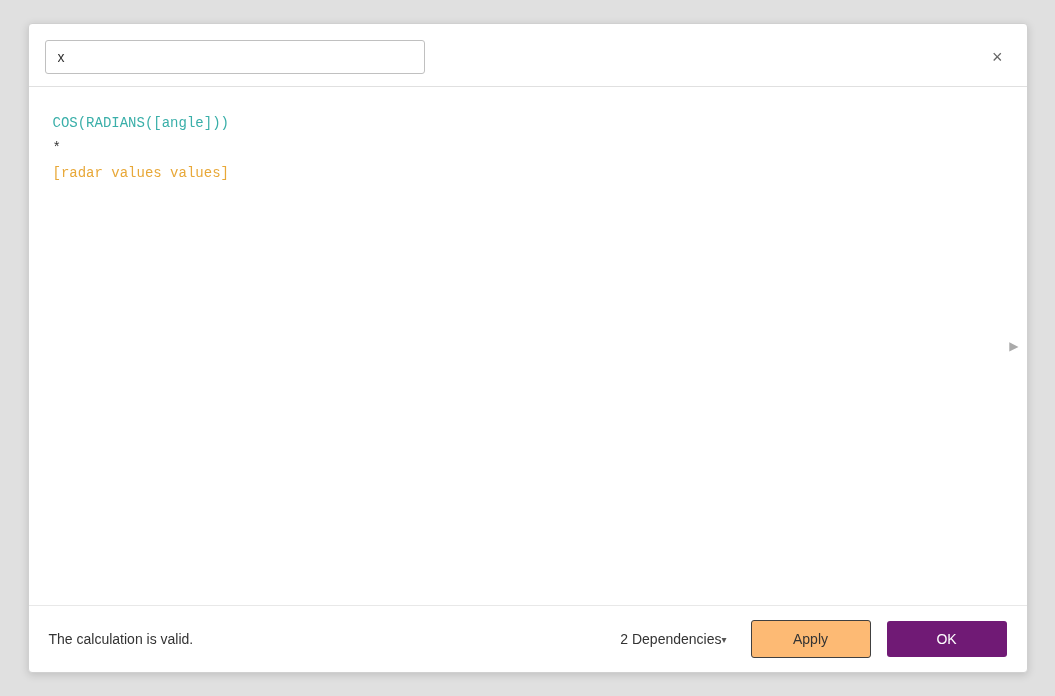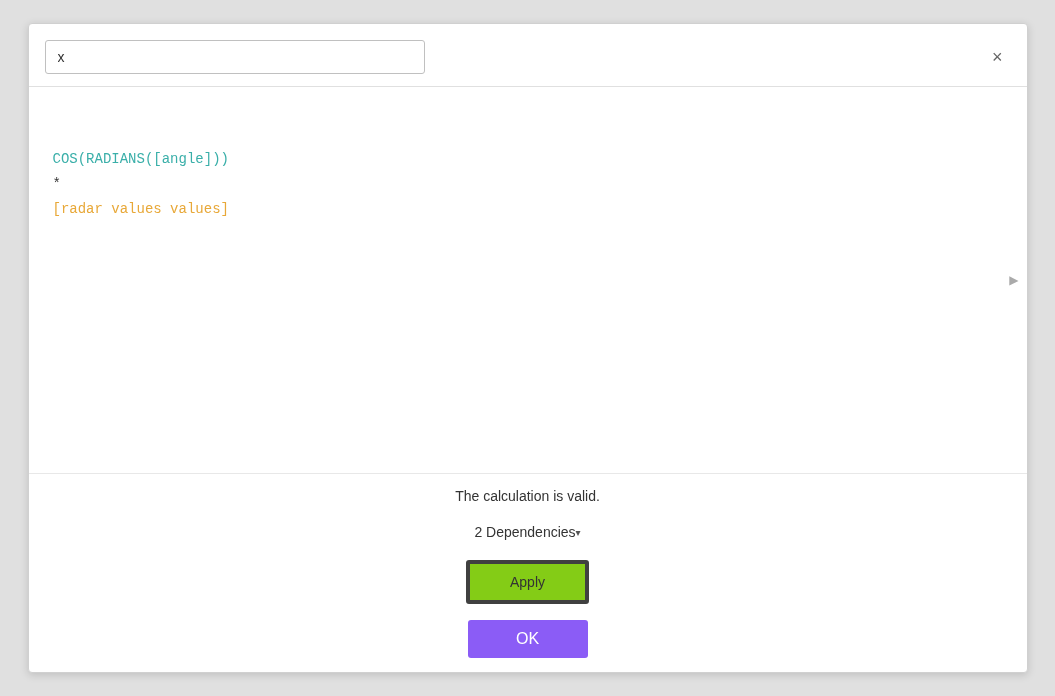--- a/index.html
+++ b/index.html
@@ -66,21 +66,20 @@
       flex: 1;
       padding: 24px 24px 16px 24px;
       position: relative;
       overflow: hidden;
     }
 
     .formula-editor {
       font-family: 'Courier New', Courier, monospace;
       font-size: 14px;
       line-height: 1.8;
-      margin-top: 36px;
     }
 
     .formula-line {
       display: block;
     }
 
     .color-teal {
       color: #3aafa9;
     }
 
@@ -102,21 +101,20 @@
       cursor: pointer;
     }
 
     .dialog-footer {
       display: flex;
       align-items: center;
       padding: 14px 20px;
       border-top: 1px solid #e8e8e8;
       flex-shrink: 0;
       gap: 16px;
-      flex-direction: column;
     }
 
     .status-text {
       font-size: 14px;
       color: #333;
       flex: 1;
     }
 
     .dependencies-button {
       background: none;
@@ -128,35 +126,35 @@
       align-items: center;
       padding: 4px 8px;
     }
 
     .dependencies-button .chevron-down {
       font-size: 10px;
       color: #555;
     }
 
     .apply-button {
-      border: 4px solid #404040;
-      background: #84cc16;
+      border: 1px solid #404040;
+      background: #fdba74;
       color: #333;
       font-size: 14px;
       padding: 10px 40px;
       border-radius: 3px;
       cursor: pointer;
       min-width: 120px;
     }
 
     .ok-button {
-      background: #8b5cf6;
+      background: #701a75;
       color: #ffffff;
       border: none;
-      font-size: 16px;
+      font-size: 14px;
       padding: 10px 40px;
       border-radius: 3px;
       cursor: pointer;
       min-width: 120px;
     }
   </style>
 </head>
 <body>
 
 <div class="dialog">

